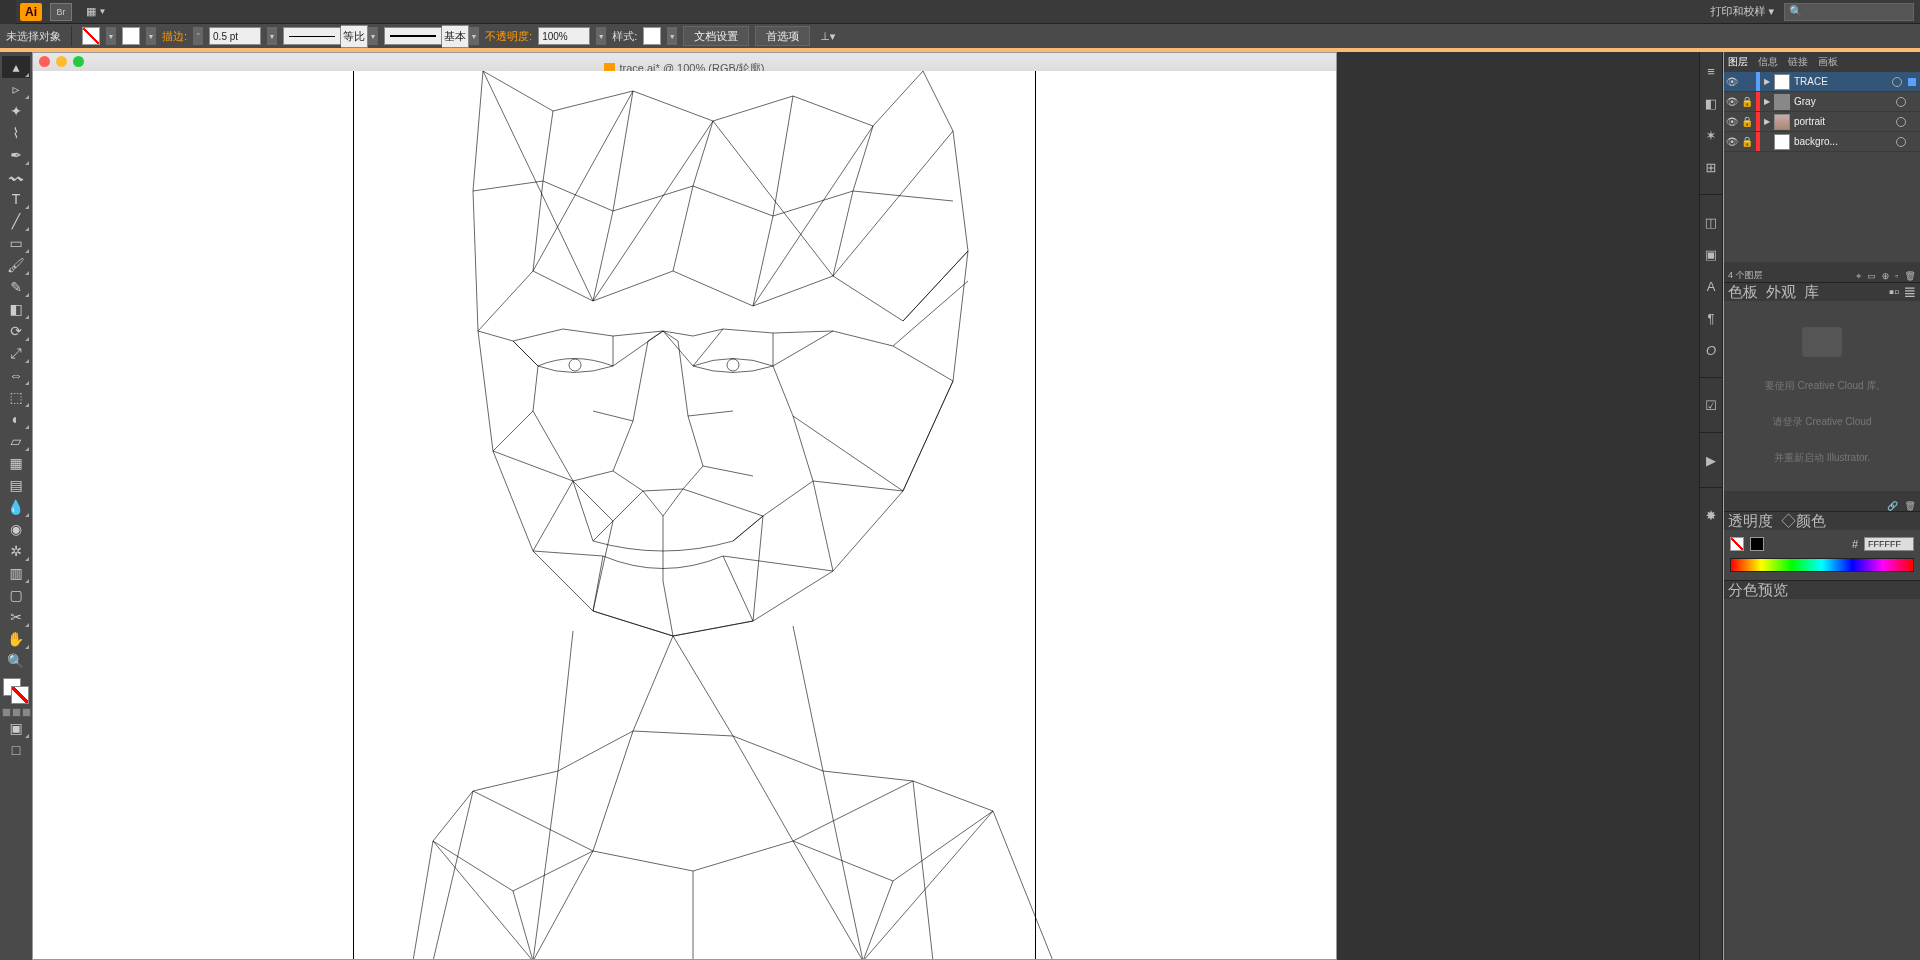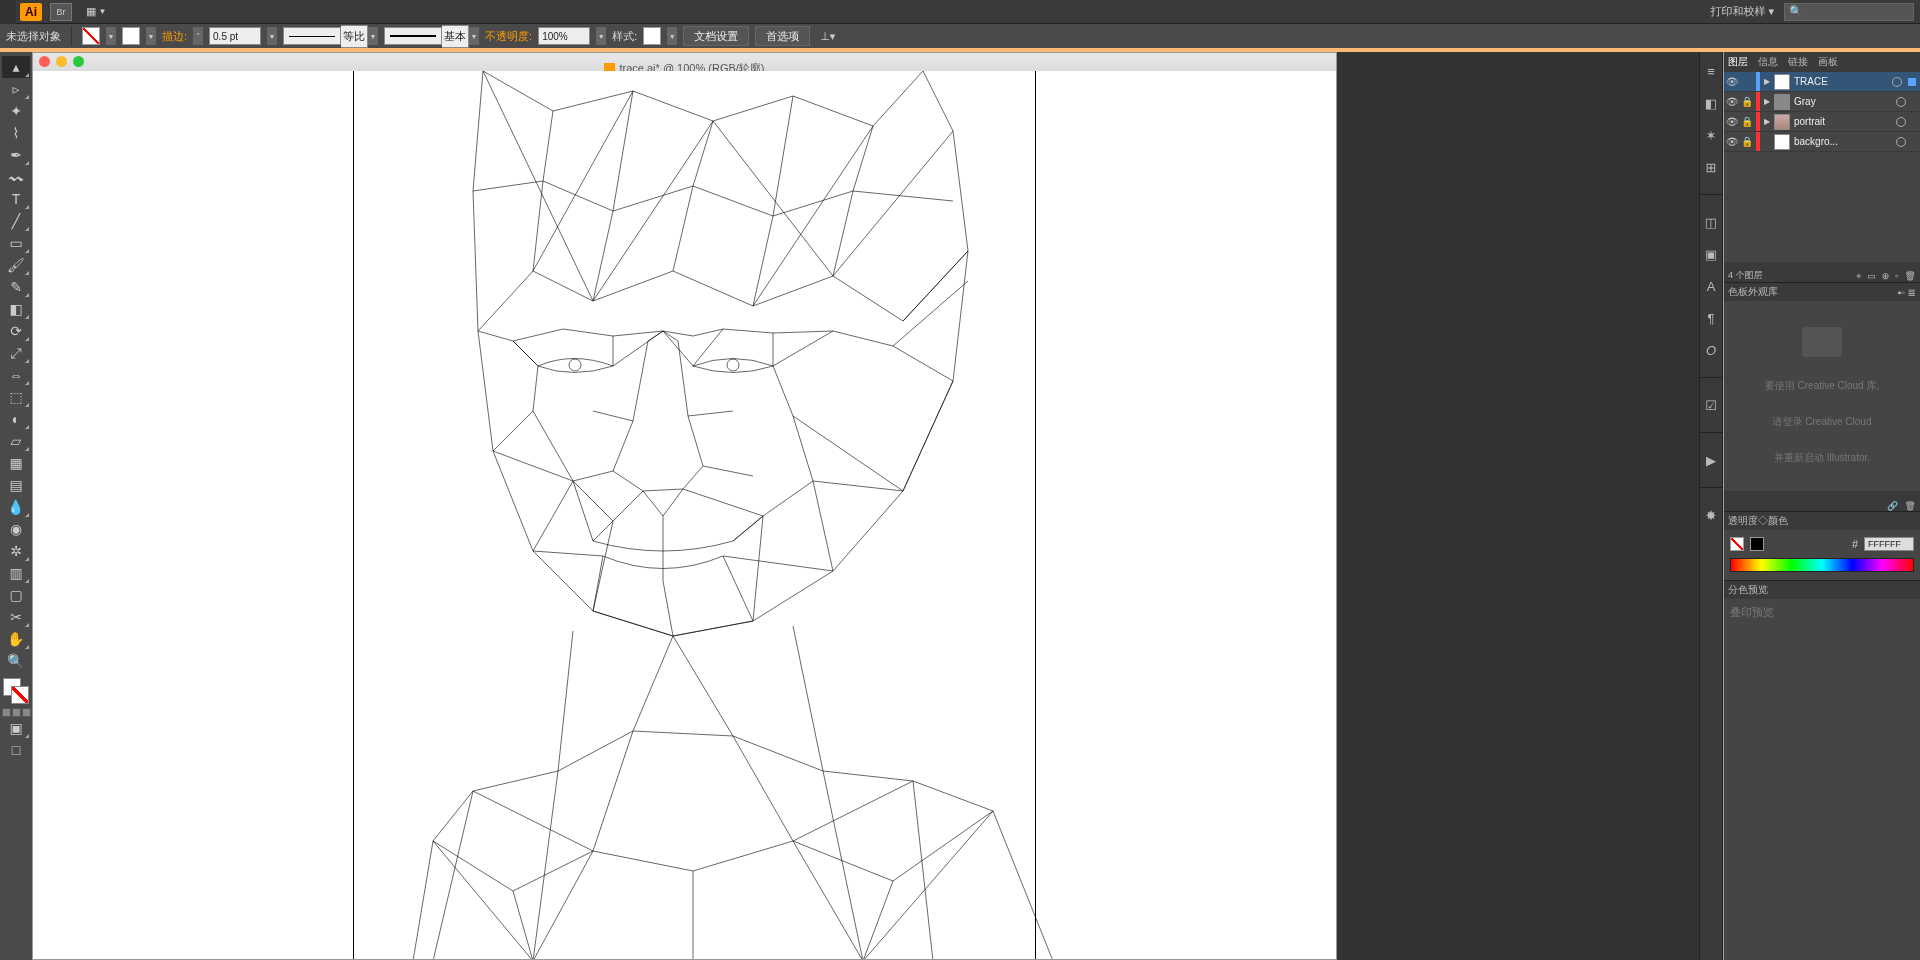--- a/index.html
+++ b/index.html
@@ -73,21 +73,21 @@
 .panel-footer .icons{display:flex; gap:6px;}
 .panel-section { border-top:1px solid #222; }
 .lib-area { height:190px; display:flex; flex-direction:column; align-items:center; justify-content:center; color:#777; font-size:10px; gap:22px; padding:10px; text-align:center;}
 .lib-icon { width:40px; height:30px; background:#555; border-radius:4px;}
 .color-panel { padding:4px 6px; }
 .color-row { display:flex; align-items:center; gap:6px; height:20px;}
 .hexinput { background:#ddd; color:#222; font-size:9px; padding:1px 3px; width:50px; border:1px solid #888;}
 .spectrum { height:14px; margin:4px 0; border:1px solid #222; background:linear-gradient(to right,#f00,#ff0,#0f0,#0ff,#00f,#f0f,#f00);}
 .sep-panel { height:110px; }
 .panels .flex-spacer { flex:1; }
-.small-tabs { height:18px; background:#3a3a3a; display:flex; align-items:center; padding:0 4px; font-size:10px; color:#bbb;}
+.small-tabs { height:18px; background:#3a3a3a; display:flex; align-items:center; gap:8px; padding:0 4px; font-size:15px; color:#bbb;}
 </style>
 </head>
 <body>
 
 <div class="topbar">
   <div class="ai-logo">Ai</div>
   <div class="br-badge">Br</div>
   <div class="menuitem">
     <span>▦</span>
       <span class="caret">▼</span>
@@ -372,19 +372,16 @@
         <div class="hexinput">FFFFFF</div>
       </div>
       <div class="spectrum"></div>
     </div>
   </div>
 
   <div class="panel-section">
     <div class="small-tabs">
       <span class="active">分色预览</span>
     </div>
-    <div class="sep-panel" style="padding:6px;color:#777">
-      <div>叠印预览</div>
-    </div>
   </div>
 
   <div class="flex-spacer"></div>
 </div>
 
 </body></html>

